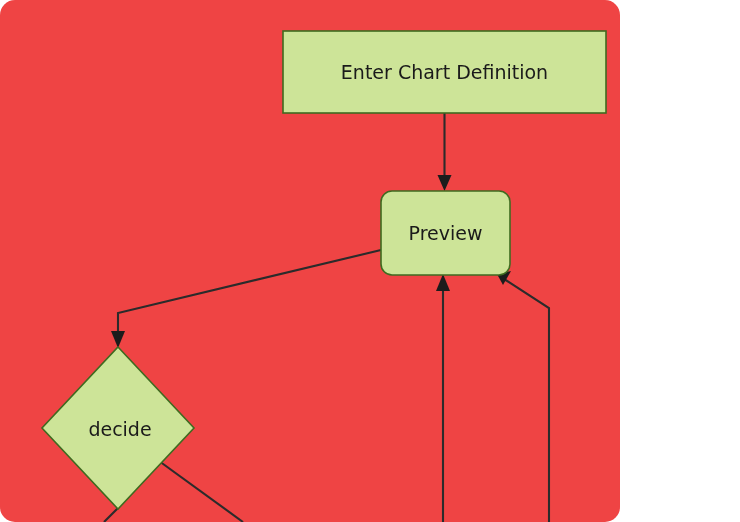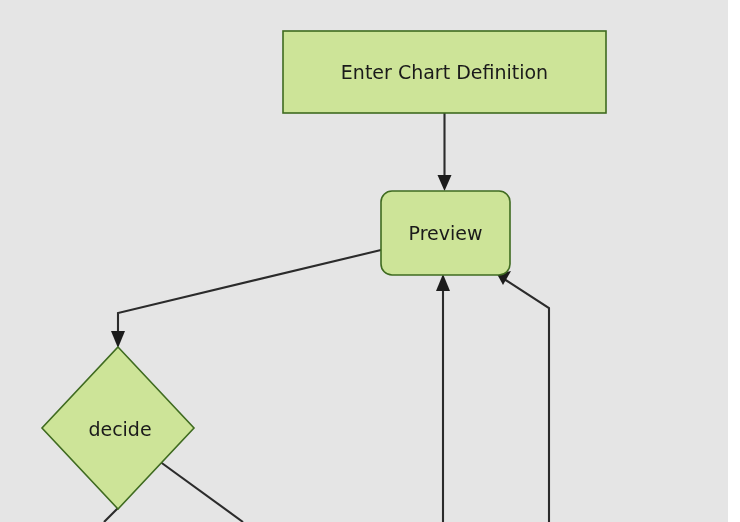--- a/index.html
+++ b/index.html
@@ -2,25 +2,26 @@
 <html><head>
 <meta charset="utf-8">
 <style>
   html, body {
     margin: 0;
     padding: 0;
     background: #ffffff;
   }
   #canvas {
     position: relative;
-    width: 728px;
+    width: 620px;
     height: 522px;
-    background: #e5e5e5;
+    background: #ef4444;
     overflow: hidden;
     font-family: "DejaVu Sans", "Liberation Sans", sans-serif;
+    border-radius: 15px;
   }
   #flow-svg {
     position: absolute;
     top: 0;
     left: 0;
     width: 740px;
     height: 522px;
   }
   .node-shape {
     fill: #cde498;

